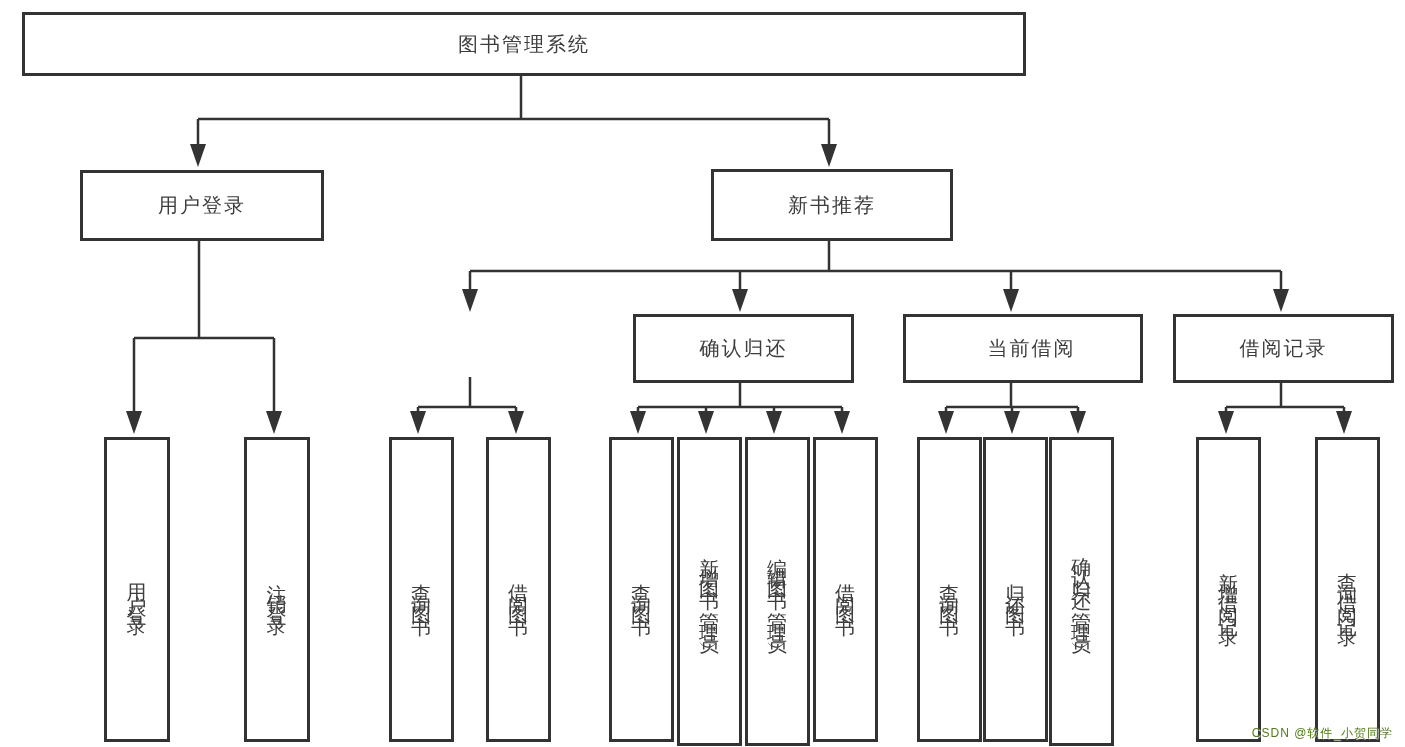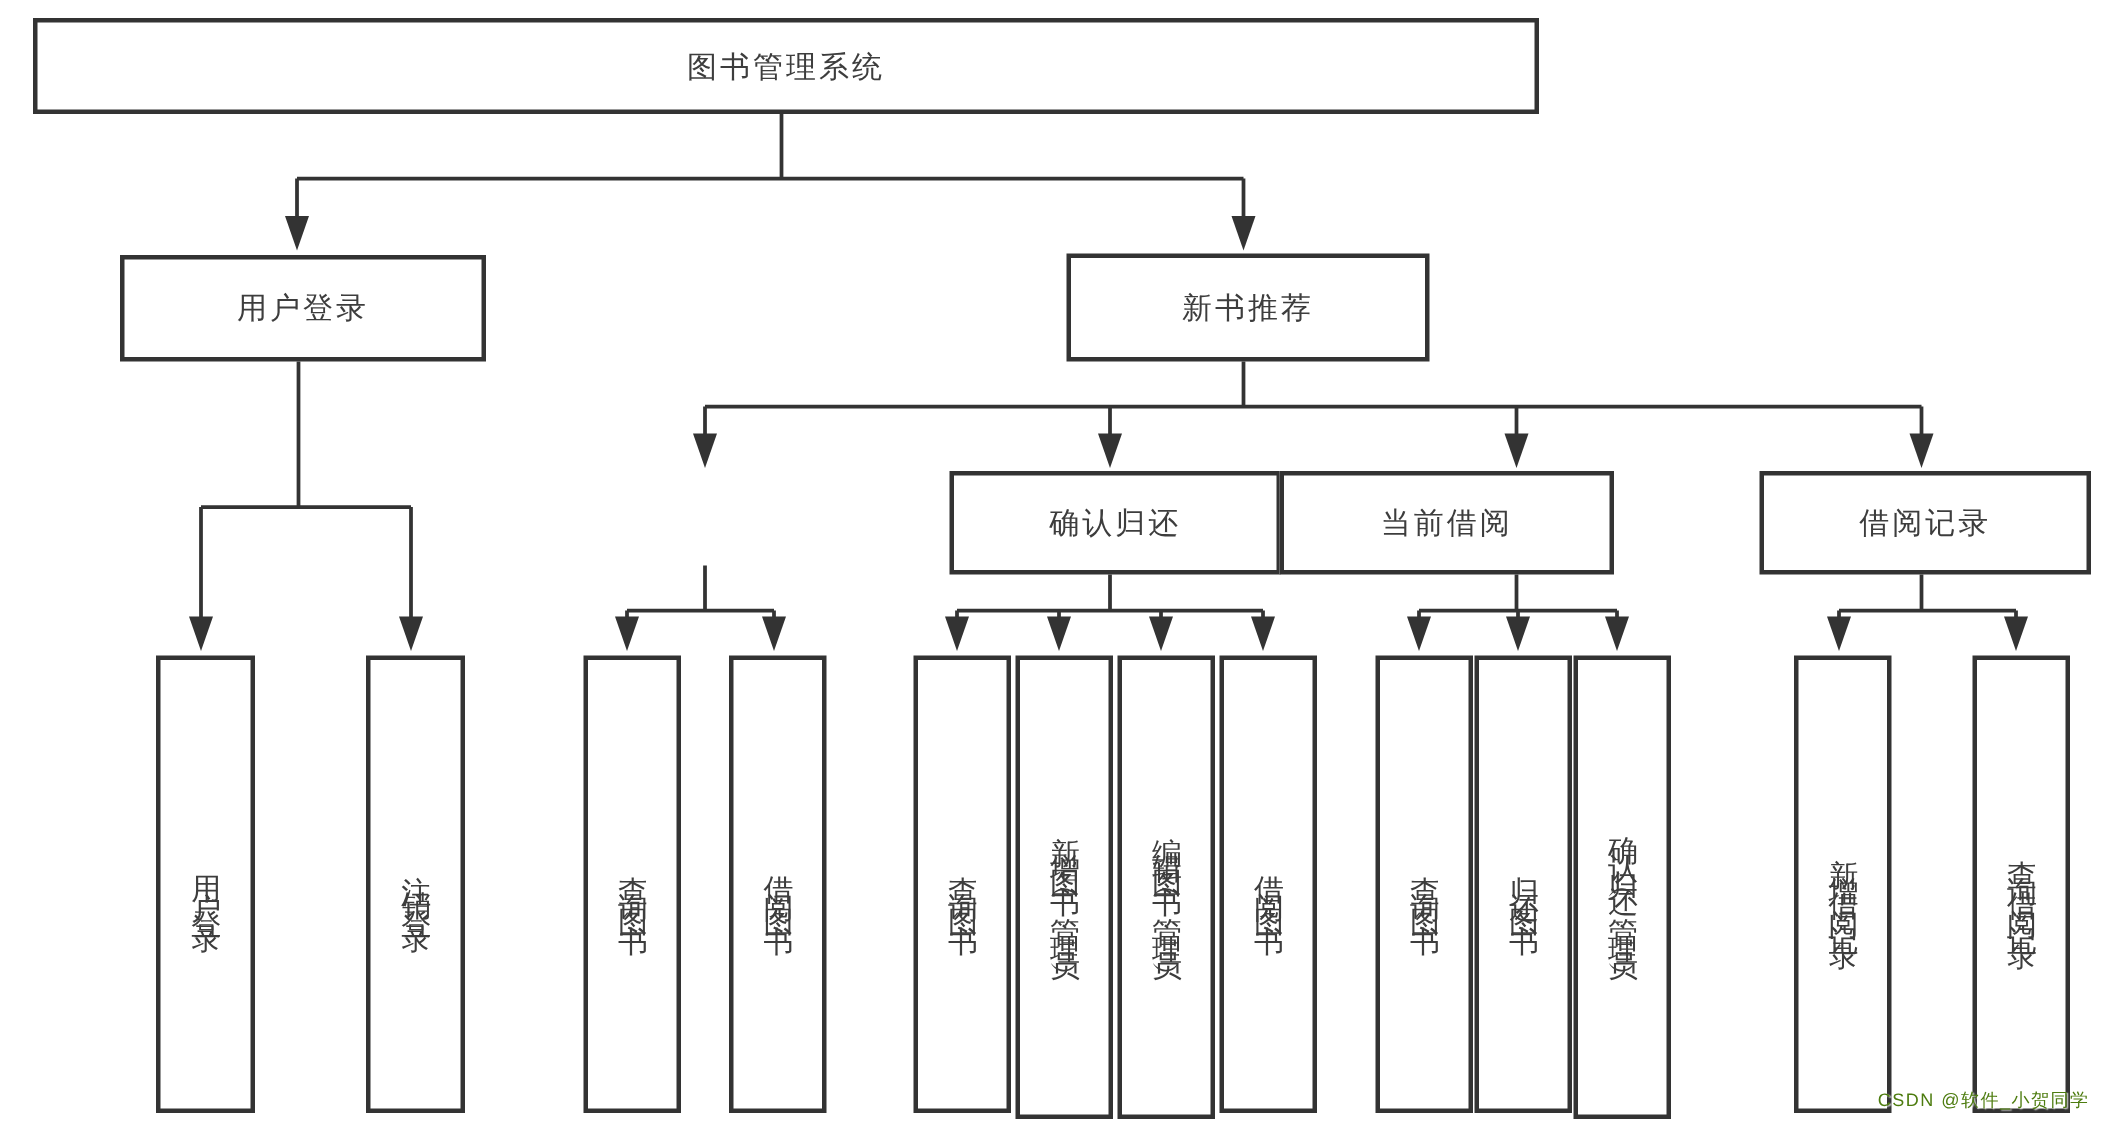--- a/index.html
+++ b/index.html
@@ -92,21 +92,21 @@
   <div class="node h" style="left:80px; top:170px; width:238px; height:65px;">
     <span>用户登录</span>
   </div>
   <div class="node h" style="left:711px; top:169px; width:236px; height:66px;">
     <span>新书推荐</span>
   </div>
 
   <div class="node h" style="left:633px; top:314px; width:215px; height:63px;">
     <span>确认归还</span>
   </div>
-  <div class="node h" style="left:853px; top:314px; width:217px; height:63px;">
+  <div class="node h" style="left:903px; top:314px; width:217px; height:63px;padding-left:17px;">
     <span>当前借阅</span>
   </div>
   <div class="node h" style="left:1173px; top:314px; width:215px; height:63px;font-family:Liberation Serif, serif;">
     <span>借阅记录</span>
   </div>
 
   <div class="node v" style="left:104px; top:437px; width:60px; height:299px;">
     <span>用户登录</span>
   </div>
   <div class="node v" style="left:244px; top:437px; width:60px; height:299px;">

